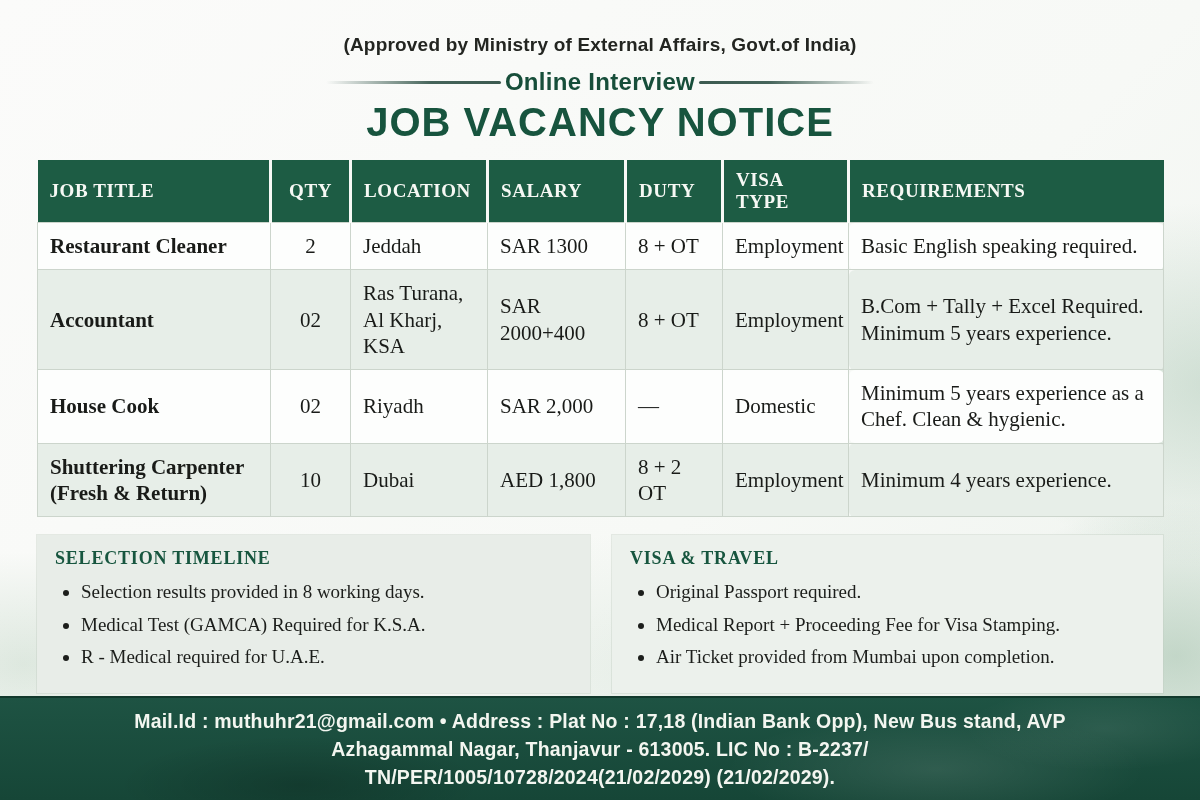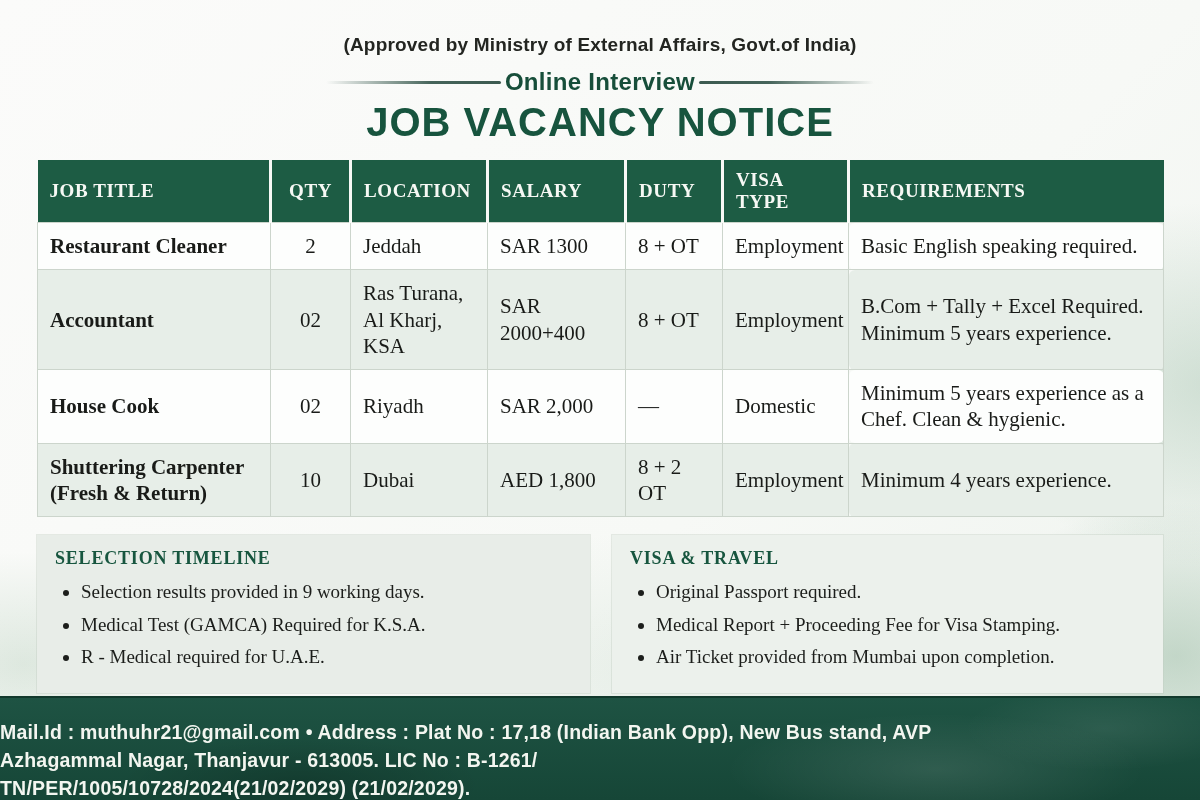--- a/index.html
+++ b/index.html
@@ -69,21 +69,21 @@
 
   
   .contact-divider { margin:14px 50px 0 125px; border-top:1px solid #d2d8d2; }
   .contact-row { margin:10px 0 0 135px; display:flex; align-items:baseline; gap:12px; }
   .contact-label { font-size:20px; font-weight:bold; color:#1b5940; }
   .contact-numbers { font-size:27px; font-weight:bold; color:#103a2b; letter-spacing:0.3px; }
 
   
   .footer {
     position:absolute; left:0; right:0; bottom:0; height:104px;
-    padding-top:20px; color:#f3f6f0;
+    padding-top:9px; text-align:center; color:#f3f6f0;
     background:
       radial-gradient(ellipse 300px 80px at 78% 70%, rgba(255,255,255,0.10), transparent 70%),
       radial-gradient(ellipse 260px 70px at 25% 85%, rgba(0,0,0,0.18), transparent 70%),
       radial-gradient(ellipse 200px 60px at 92% 30%, rgba(255,255,255,0.08), transparent 70%),
       linear-gradient(#1e5343, #164637);
     border-top:2px solid #12392c;
   }
   .footer div { font-size:19.5px; font-weight:bold; line-height:1.44; letter-spacing:0.2px; }
 </style>
 </head>
@@ -159,21 +159,21 @@
         <td>Employment</td>
         <td class="c-req">Minimum 4 years experience.</td>
       </tr>
     </tbody>
   </table>
 
   <div class="info-row">
     <div class="info-box left">
       <div class="info-title">SELECTION TIMELINE</div>
       <ul class="info-list">
-        <li>Selection results provided in 9 working days.</li>
+        <li>Selection results provided in 8 working days.</li>
         <li>Medical Test (GAMCA) Required for K.S.A.</li>
         <li>R - Medical required for U.A.E.</li>
       </ul>
     </div>
     <div class="info-box right">
       <div class="info-title">VISA &amp; TRAVEL</div>
       <ul class="info-list">
         <li>Original Passport required.</li>
         <li>Medical Report + Proceeding Fee for Visa Stamping.</li>
         <li>Air Ticket provided from Mumbai upon completion.</li>
@@ -182,17 +182,17 @@
   </div>
 
   <div class="contact-divider"></div>
   <div class="contact-row">
     <span class="contact-label">Contact Nos:</span>
     <span class="contact-numbers">+91 6381047397 / 6381913160 / 6379038674</span>
   </div>
 
   <div class="footer">
     <div>Mail.Id : muthuhr21@gmail.com  •  Address : Plat No : 17,18 (Indian Bank Opp), New Bus stand, AVP</div>
-    <div>Azhagammal Nagar, Thanjavur - 613005.  LIC No : B-1261/</div>
+    <div>Azhagammal Nagar, Thanjavur - 613005.  LIC No : B-2237/</div>
     <div>TN/PER/1005/10728/2024(21/02/2029) (21/02/2029).</div>
   </div>
 
 </div>
 
 </body></html>

